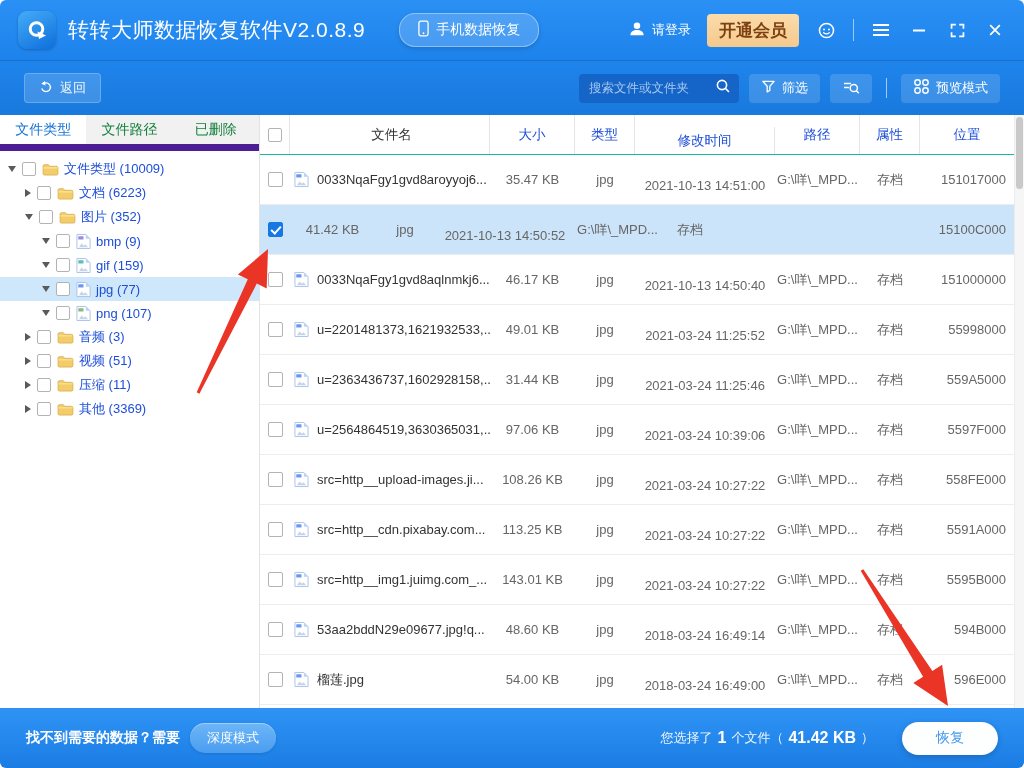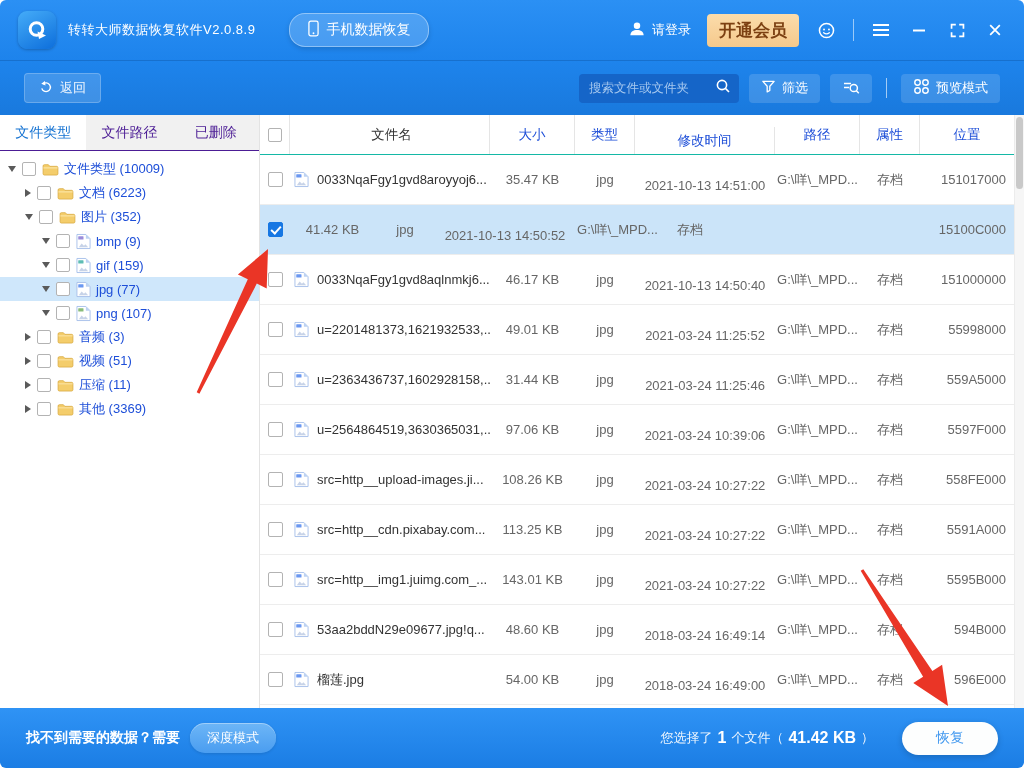--- a/index.html
+++ b/index.html
@@ -2,43 +2,43 @@
 <html><head>
 <meta charset="utf-8">
 <style>
   * { box-sizing: border-box; margin: 0; padding: 0; }
   html,body { width:1024px; height:768px; font-family:"Liberation Sans", sans-serif; }
   .window { position:relative; width:1024px; height:768px; border-radius:6px; overflow:hidden; background:#fff; }
 
   
   .titlebar { height:60px; background:linear-gradient(180deg,#2b90f4,#1d83ec); display:flex; align-items:center; padding:0 18px; color:#fff; }
   .logo { width:38px; height:38px; border-radius:9px; background:linear-gradient(150deg,#45acf8,#0d6edb); display:flex; align-items:center; justify-content:center; box-shadow:0 1px 3px rgba(0,0,0,.25); }
-  .app-title { font-size:13px; margin-left:12px; letter-spacing:.5px; }
+  .app-title { font-size:21px; margin-left:12px; letter-spacing:.5px; }
   .phone-btn { margin-left:34px; display:flex; align-items:center; gap:7px; background:rgba(255,255,255,.18); border:1px solid rgba(255,255,255,.38); border-radius:16px; padding:6px 18px; font-size:14px; color:#fff; cursor:pointer; box-shadow:0 2px 5px rgba(0,0,0,.15); }
   .tb-right { margin-left:auto; display:flex; align-items:center; gap:16px; }
   .login { display:flex; align-items:center; gap:6px; font-size:13px; cursor:pointer; }
   .vip-btn { background:linear-gradient(180deg,#fbdcab,#f5c98c); color:#7c4012; font-size:17px; padding:5px 12px; border-radius:4px; cursor:pointer; font-weight:bold; }
   .tb-divider { width:1px; height:22px; background:rgba(255,255,255,.55); }
   .win-ctrl { width:22px; height:22px; display:flex; align-items:center; justify-content:center; cursor:pointer; }
 
   
   .toolbar { height:55px; background:linear-gradient(180deg,#1e84ec,#1979dd); border-top:1px solid rgba(0,0,0,.07); display:flex; align-items:center; padding:0 24px; color:#fff; }
   .back-btn { display:flex; align-items:center; gap:7px; background:rgba(255,255,255,.16); border:1px solid rgba(255,255,255,.22); border-radius:4px; padding:5px 14px; font-size:13px; color:rgba(255,255,255,.92); cursor:pointer; }
   .tool-right { margin-left:auto; display:flex; align-items:center; gap:10px; }
   .search-box { display:flex; align-items:center; background:#1565c8; border-radius:4px; height:29px; width:160px; padding:0 8px 0 10px; }
   .search-box input { flex:1; background:transparent; border:none; outline:none; color:#fff; font-size:12.5px; width:110px; font-family:"Liberation Sans", sans-serif; }
   .search-box input::placeholder { color:#a6c8ef; }
   .tool-btn { display:flex; align-items:center; gap:6px; background:rgba(255,255,255,.15); border-radius:4px; height:29px; padding:0 12px; font-size:13px; cursor:pointer; }
   .tool-divider { width:1px; height:20px; background:rgba(255,255,255,.6); margin:0 4px; }
 
   
   .content { display:flex; height:593px; background:#fff; }
   .sidebar { width:260px; border-right:1px solid #e3e3e3; display:flex; flex-direction:column; }
-  .tabs { display:flex; height:36px; background:#f1f1f1; border-bottom:1px solid #4c1d95; flex:none; }
-  .tab { flex:1; display:flex; align-items:center; justify-content:center; font-size:14px; color:#4c1d95; cursor:pointer; }
+  .tabs { display:flex; height:36px; background:#f1f1f1; border-bottom:7px solid #4c1d95; flex:none; }
+  .tab { flex:1; display:flex; align-items:center; justify-content:center; font-size:14px; color:#15803d; cursor:pointer; }
   .tab.active { background:#fff; color:#1673d2; }
   .tree { padding-top:6px; font-size:13px; color:#1d4ed8; }
   .tree-item { height:24px; display:flex; align-items:center; cursor:pointer; }
   .tree-item.selected { background:#cfe7fb; }
   .tri { width:0; height:0; flex:none; margin-right:6px; }
   .tri.down { border-left:4.5px solid transparent; border-right:4.5px solid transparent; border-top:6px solid #5a5a5a; }
   .tri.right { border-top:4.5px solid transparent; border-bottom:4.5px solid transparent; border-left:6px solid #5a5a5a; }
   .cb { width:14px; height:14px; border:1px solid #b3b3b3; background:#fff; border-radius:2px; flex:none; position:relative; cursor:pointer; }
   .cb.checked { background:#1777e3; border-color:#1777e3; }
   .cb.checked::after { content:""; position:absolute; left:4px; top:1px; width:4px; height:8px; border-right:2px solid #fff; border-bottom:2px solid #fff; transform:rotate(42deg); }

